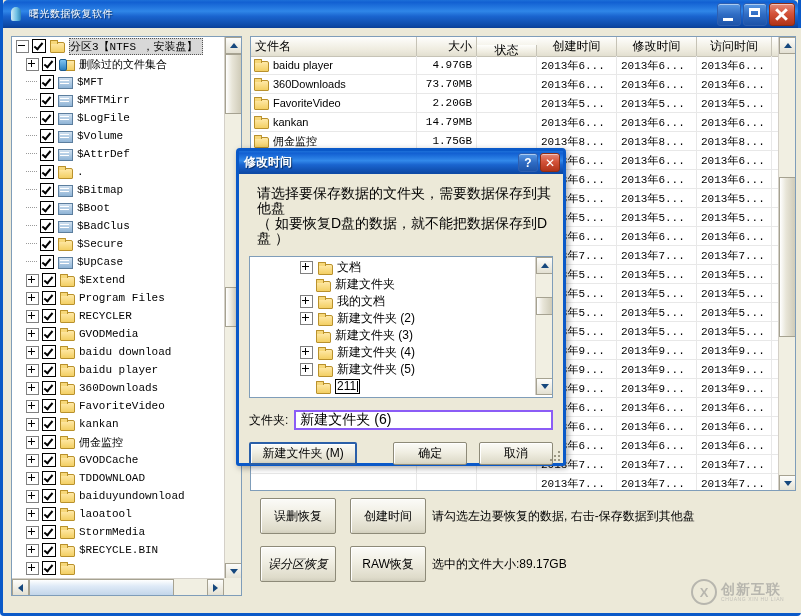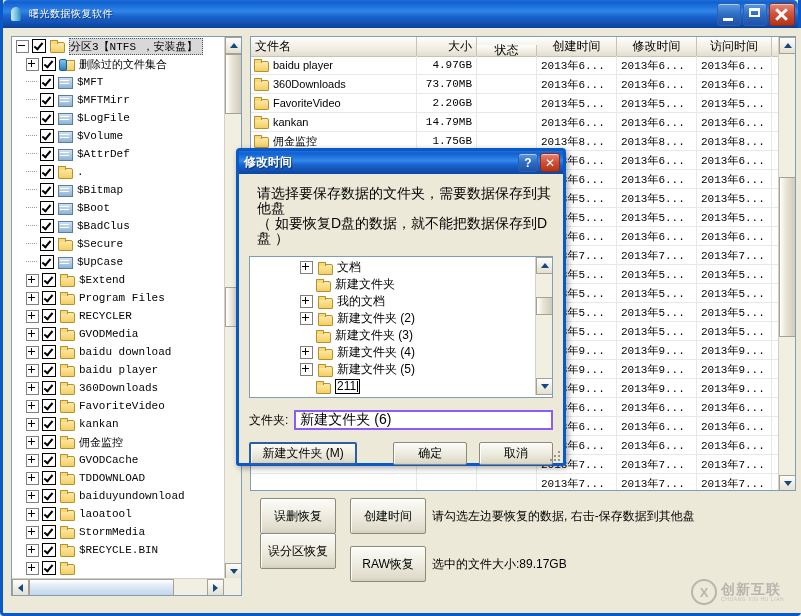--- a/index.html
+++ b/index.html
@@ -835,21 +835,21 @@
         <div class="sb-btn" style="left:0;bottom:0;width:17px;height:17px;">
             <span class="arrow down"></span>
           </div>
       </div>
     </div>
 
     <div id="bottom-area">
       <div class="xp-btn big-btn" style="left:10px;top:4px;">误删恢复</div>
       <div class="xp-btn big-btn" style="left:100px;top:4px;">创建时间</div>
       <div class="hint-text" style="left:182px;top:14px;">请勾选左边要恢复的数据, 右击-保存数据到其他盘</div>
-      <div class="xp-btn big-btn" style="left:10px;top:39px;">误分区恢复</div>
+      <div class="xp-btn big-btn" style="left:10px;top:52px;font-style:italic;">误分区恢复</div>
       <div class="xp-btn big-btn" style="left:100px;top:52px;">RAW恢复</div>
       <div class="hint-text" style="left:182px;top:62px;">选中的文件大小:89.17GB</div>
     </div>
 
     <div id="watermark">
       <div id="wm-mark">X</div>
       <div id="wm-text">
         <div id="wm-main">创新互联</div>
         <div id="wm-sub">CHUANG XIN HU LIAN</div>
       </div>

